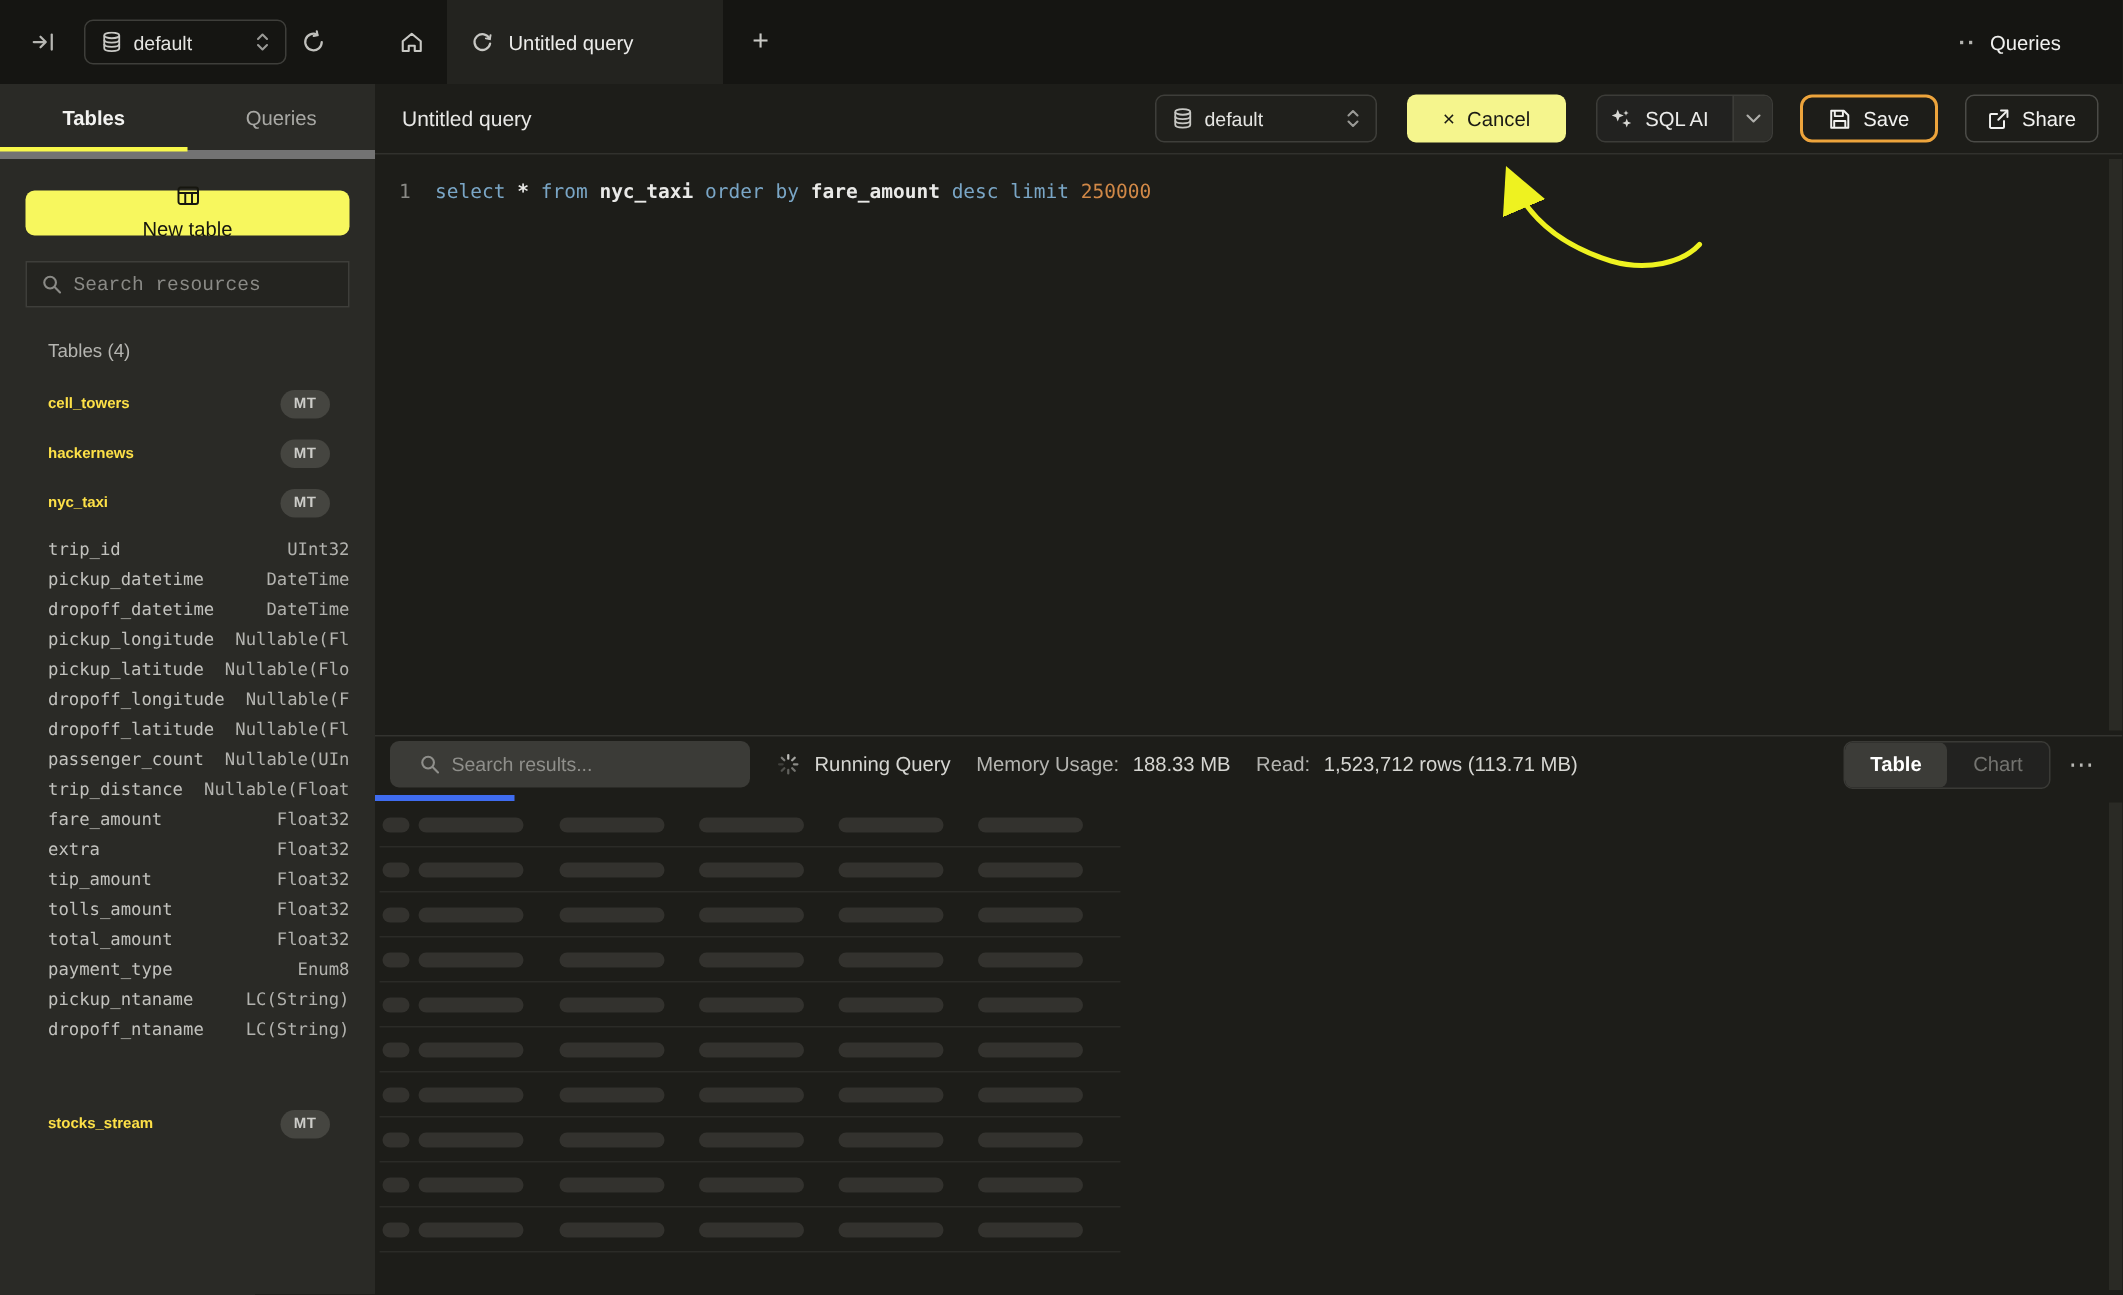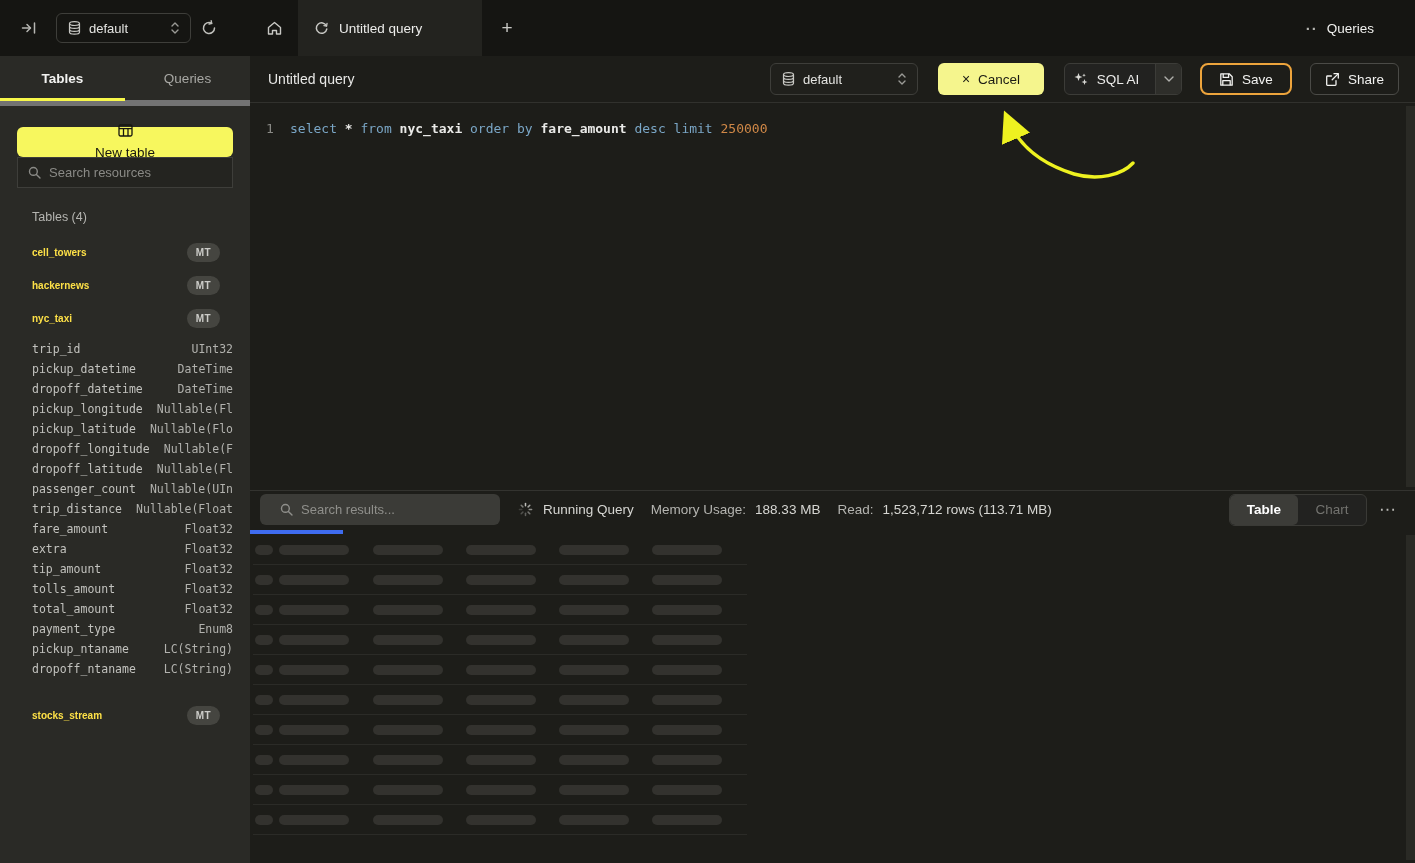--- a/index.html
+++ b/index.html
@@ -41,35 +41,35 @@
   .side-tab { flex:1; display:flex; align-items:center; justify-content:center; font-size:13.5px;
               color:#a8a8a4; cursor:pointer; position:relative; }
   .side-tab.active { color:#f2f2f0; font-weight:600; }
   .side-tab.active::after { content:""; position:absolute; left:0; right:0; bottom:-1px; height:3px;
               background:var(--tab-underline); }
   .side-content { padding:0 17px; }
   .new-table-btn { margin-top:21px; width:100%; height:30px; border:none; border-radius:6px;
               background:var(--accent-yellow); color:#16160f; font-size:13.5px; font-weight:500;
               display:flex; align-items:center; justify-content:center; gap:8px; cursor:pointer;
               font-family:inherit;flex-direction:column; }
-  .search-box { height:31px; background:#242420; border:1px solid #3e3e3a;
-              border-radius:0; display:flex; align-items:center; gap:8px; padding:0 10px; }
+  .search-box { margin-top:17px; height:31px; background:#242420; border:1px solid #3e3e3a;
+              border-radius:0; display:flex; align-items:center; gap:8px; padding:0 10px;font-family:Liberation Mono, monospace; }
   .search-box input { flex:1; background:transparent; border:none; outline:none; color:#d8d8d4;
               font-size:13px; font-family:inherit; min-width:0; }
   .search-box input::placeholder { color:#8a8a86; }
   .section-label { margin-top:22px; padding-left:15px; font-size:12.5px; color:#b5b5b1; }
   .tables-list { margin-top:12px; }
   .table-row { height:33px; display:flex; align-items:center; justify-content:space-between;
               padding:0 13px 0 15px; cursor:pointer; border-radius:6px; }
   .t-name { font-size:10px; font-weight:600; color:#fde047; }
   .mt-badge { background:#454540; color:#ccccc8; font-size:10px; font-weight:700;
               letter-spacing:.4px; padding:4px 9px; border-radius:10px; }
   .engine-line { height:26px; display:flex; align-items:center; padding-left:15px; font-size:12px;
               color:#a2a29e; }
-  .cols { margin-top:4px; margin-bottom:8px; }
+  .cols { margin-top:4px; margin-bottom:25px; }
   .col-row { height:20px; display:flex; align-items:center; justify-content:space-between;
               padding-left:15px; font-family:"DejaVu Sans Mono", monospace; font-size:11.5px; }
   .col-name { color:#c2c2be; white-space:nowrap; }
   .col-type { color:#b2b2ae; white-space:nowrap; }
   .gap-row { height:12px; }
 
   
   .main { position:absolute; top:56px; left:250px; width:1165px; bottom:0; background:#1d1d19; }
   .query-toolbar { height:47px; border-bottom:1px solid #31312d; display:flex; align-items:center;
               padding:0 16px 0 18px; gap:0; }

